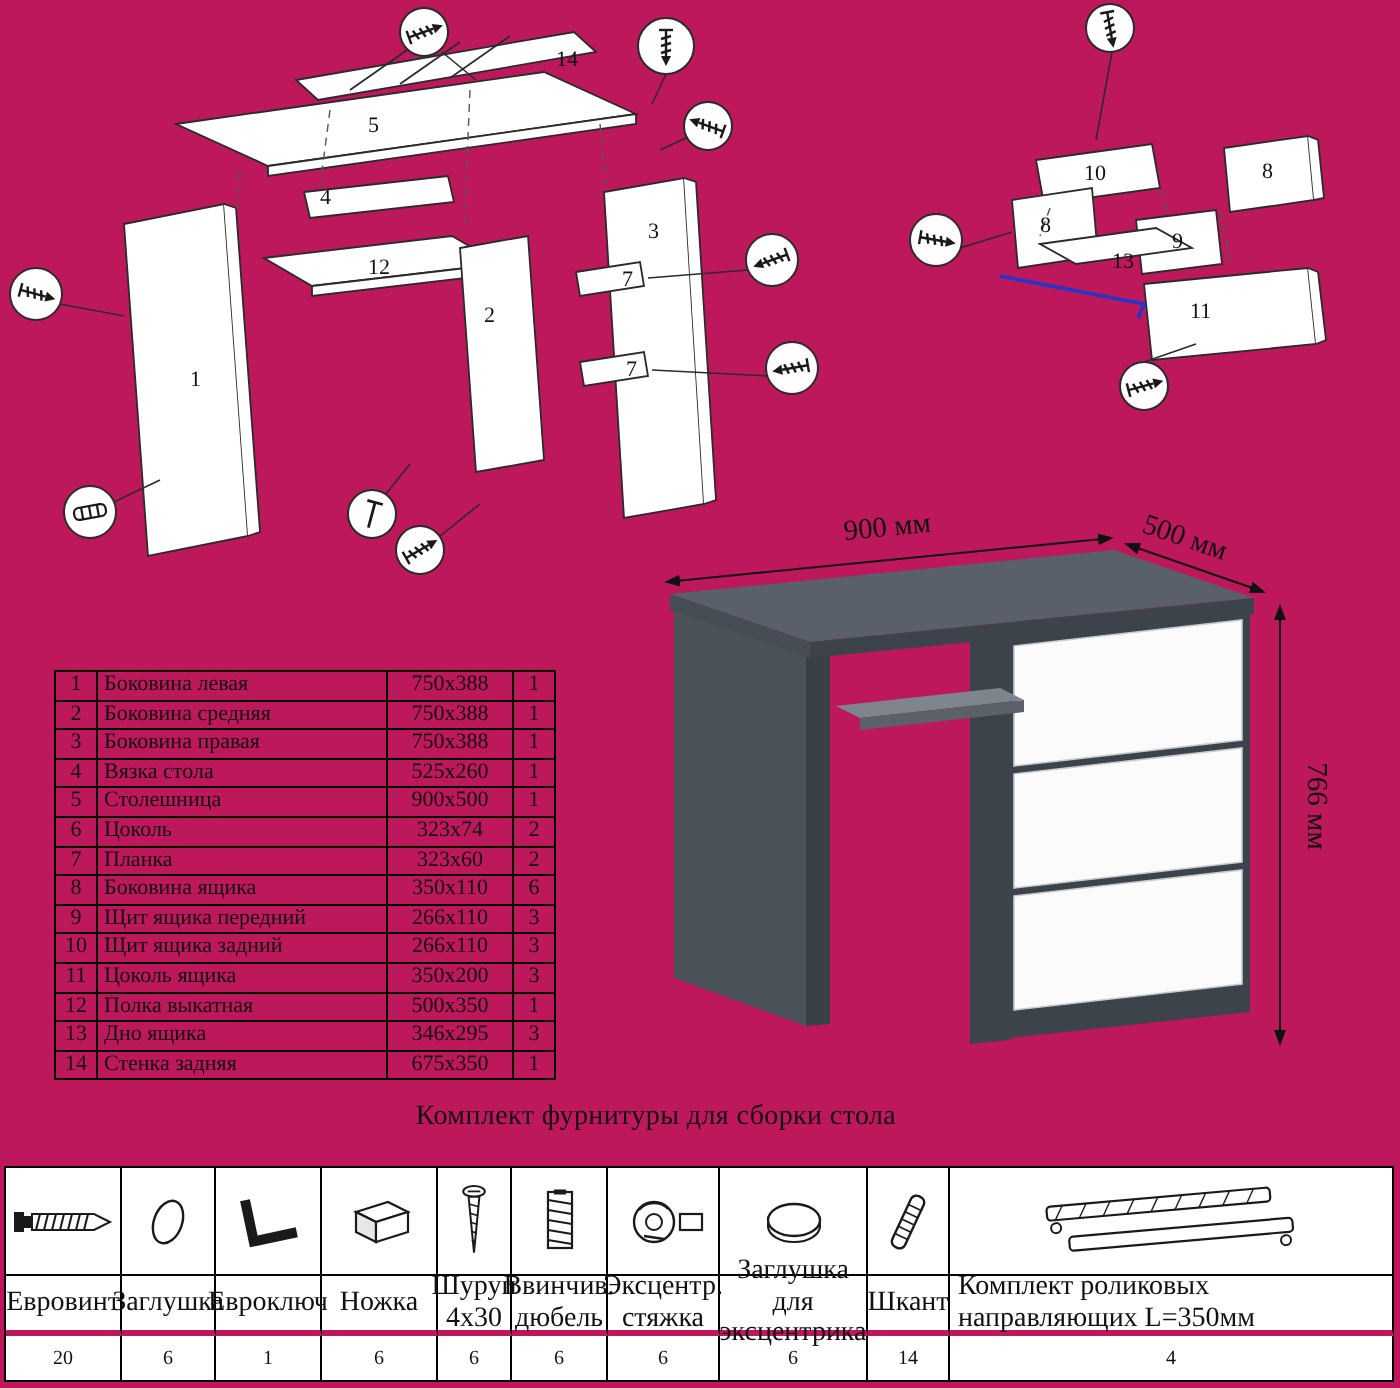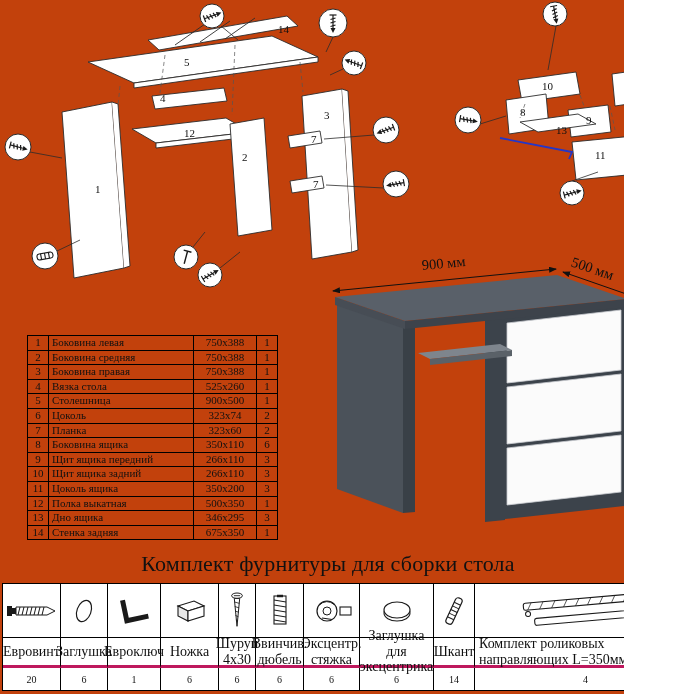--- a/index.html
+++ b/index.html
@@ -1,16 +1,16 @@
 <!DOCTYPE html>
 <html><head>
 <meta charset="utf-8">
 <style>
   html,body{margin:0;padding:0;background:#fff;}
-  .page{position:relative;width:624px;height:694px;background:#c2410c;overflow:hidden;
+  .page{position:relative;width:700px;height:694px;background:#be185d;overflow:hidden;
         font-family:"Liberation Serif", serif;color:#111;}
   svg text{font-family:"Liberation Serif", serif;fill:#111;}
 
   
   .exploded-main{position:absolute;left:0;top:0;}
   .exploded-drawer{position:absolute;left:450px;top:0;}
 
   
   .parts-table{position:absolute;left:27px;top:335px;border-collapse:collapse;}
   .parts-table td{border:1px solid #000;font-size:11px;line-height:1.05;height:13.6px;
@@ -19,21 +19,21 @@
   .parts-table td.num{width:16px;}
   .parts-table td.name{width:138px;text-align:left;}
   .parts-table td.size{width:58px;}
   .parts-table td.qty{width:16px;}
 
   
   .desk-render{position:absolute;left:290px;top:255px;}
 
   
   .hw-title{position:absolute;left:0;top:551px;width:656px;text-align:center;
-            font-size:22px;letter-spacing:0.2px;}
+            font-size:14px;letter-spacing:0.2px;}
 
   
   .hardware-table{position:absolute;left:2px;top:583px;width:694px;display:flex;
                   border-top:1px solid #000;border-left:1px solid #000;background:#fff;}
   .hw-col{flex:none;display:flex;flex-direction:column;}
   .hw-col.last{flex:1;}
   .w58{width:58px}.w47{width:47px}.w53{width:53px}.w40{width:40px}
   .w38{width:38px}.w37{width:37px}.w48{width:48px}.w56{width:56px}
   .w74{width:74px}.w41{width:41px}
   .hw-icon{height:53px;display:flex;align-items:center;justify-content:center;

